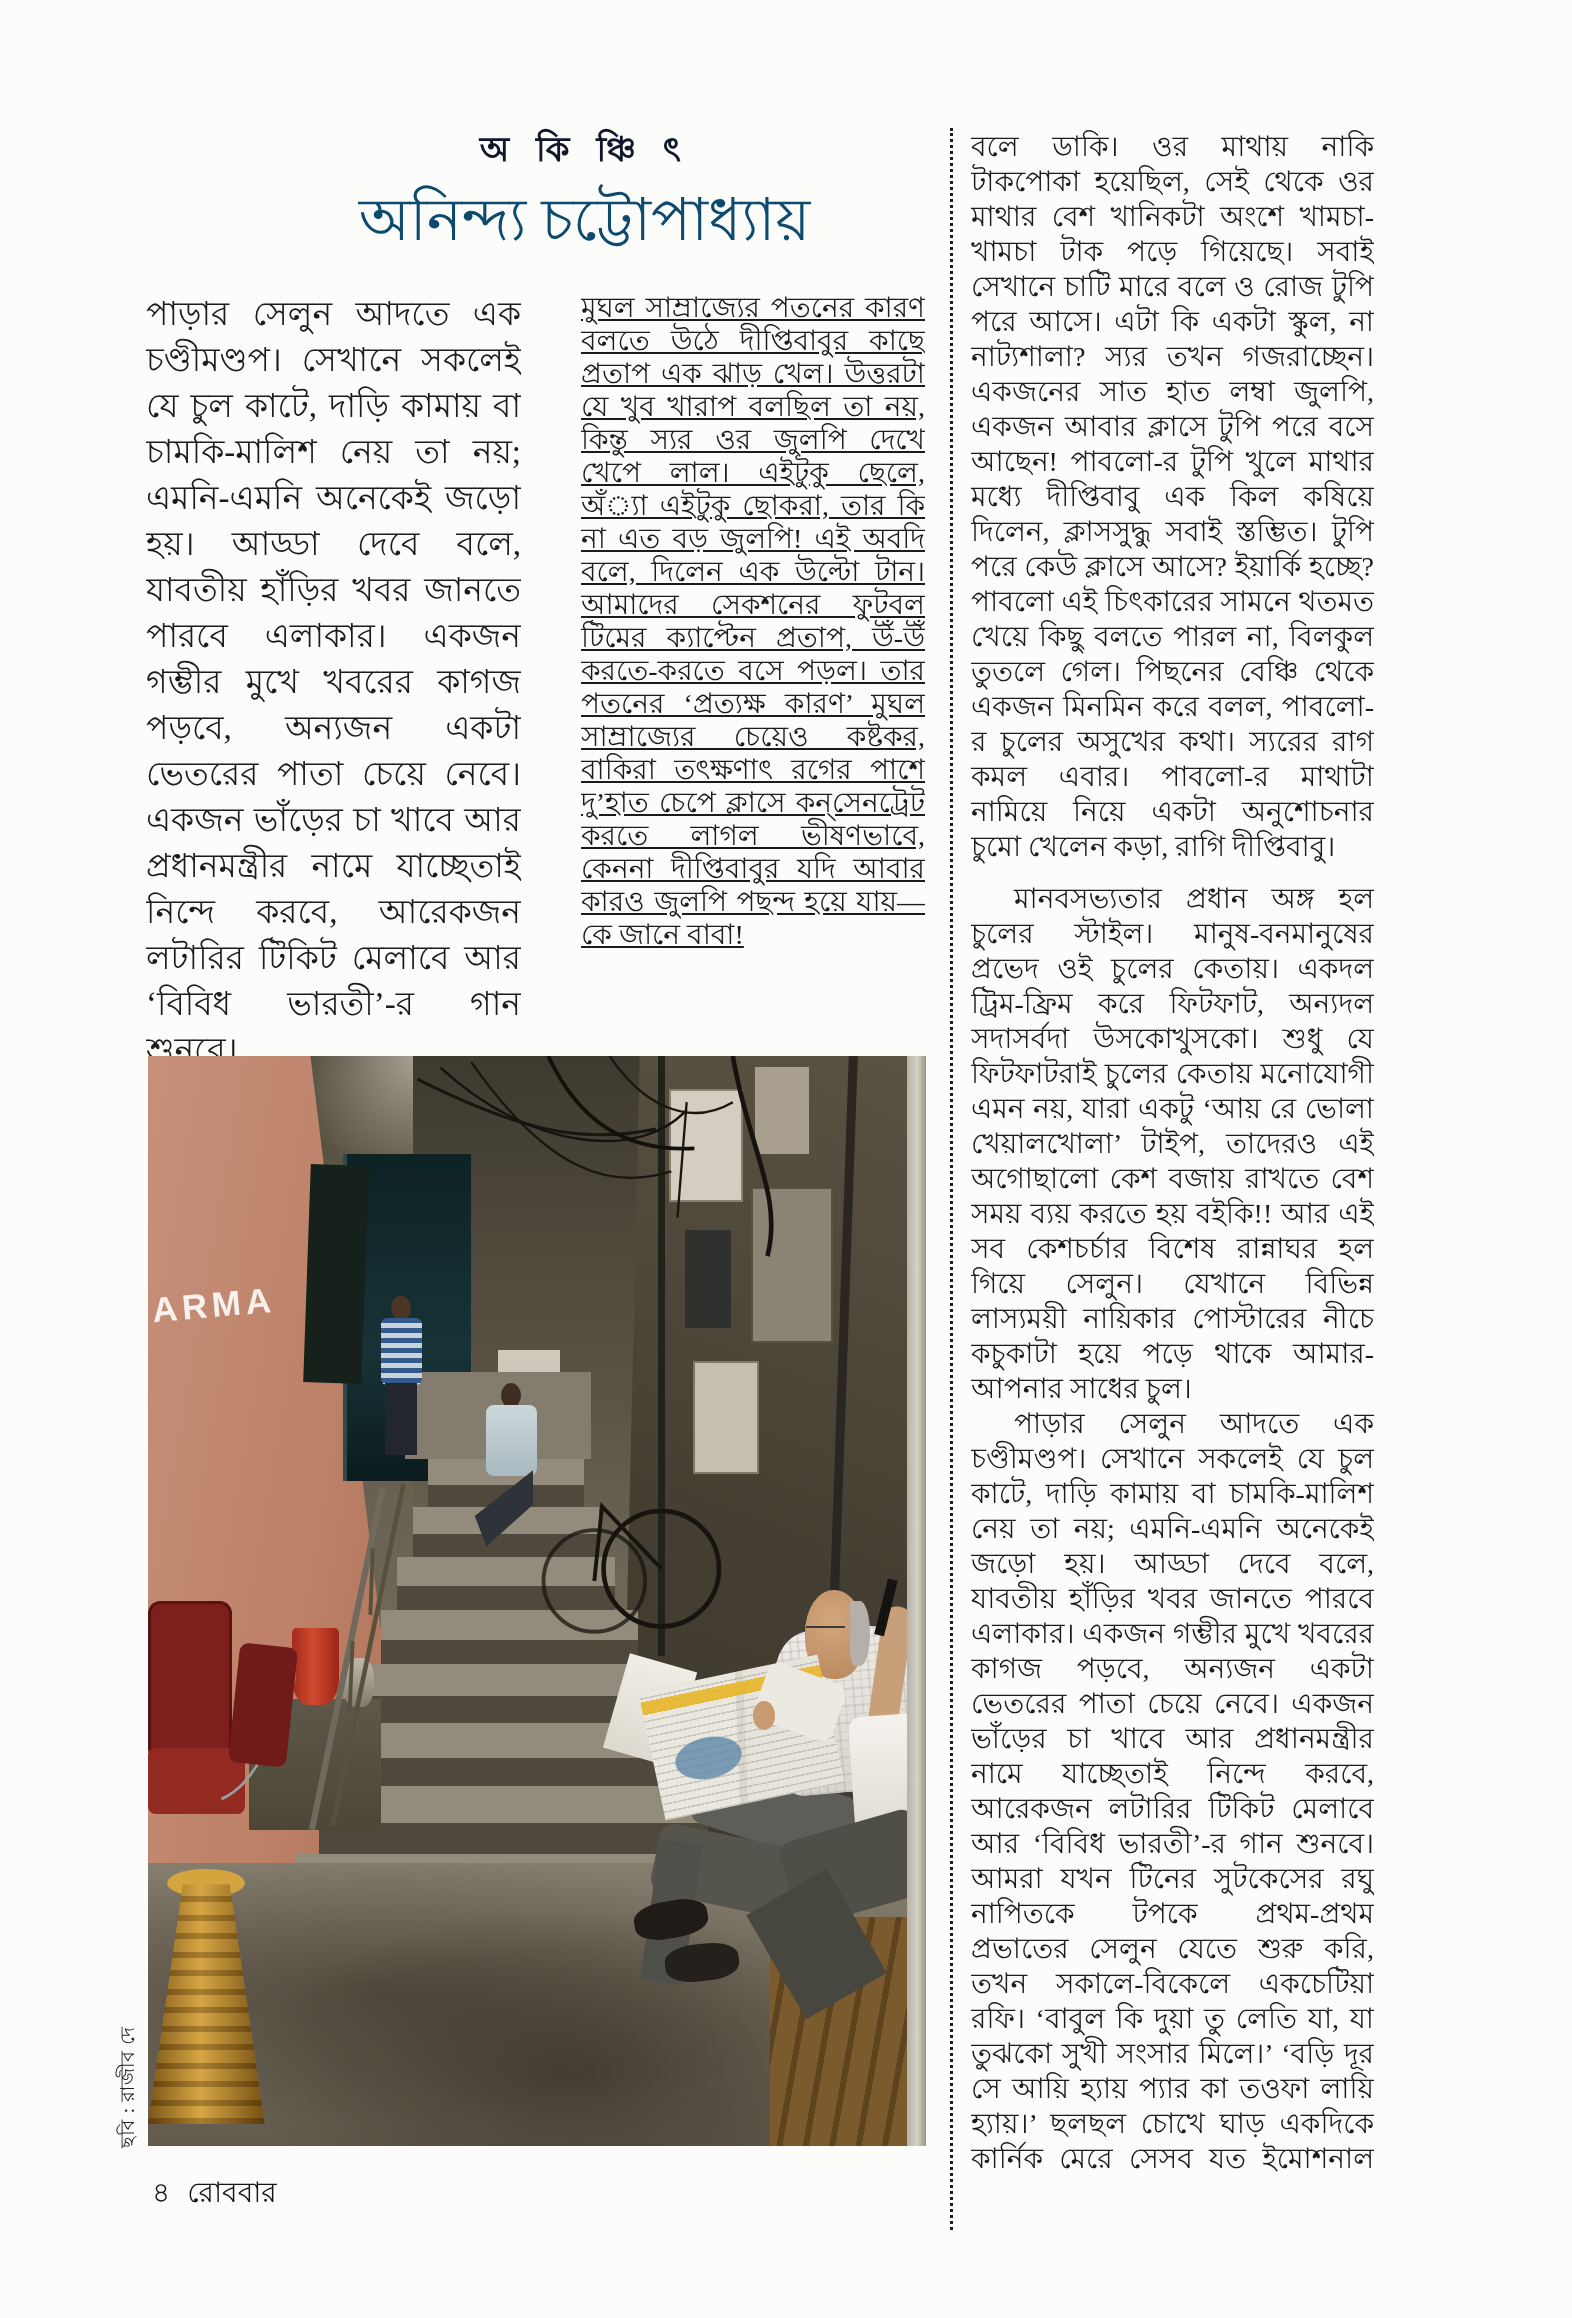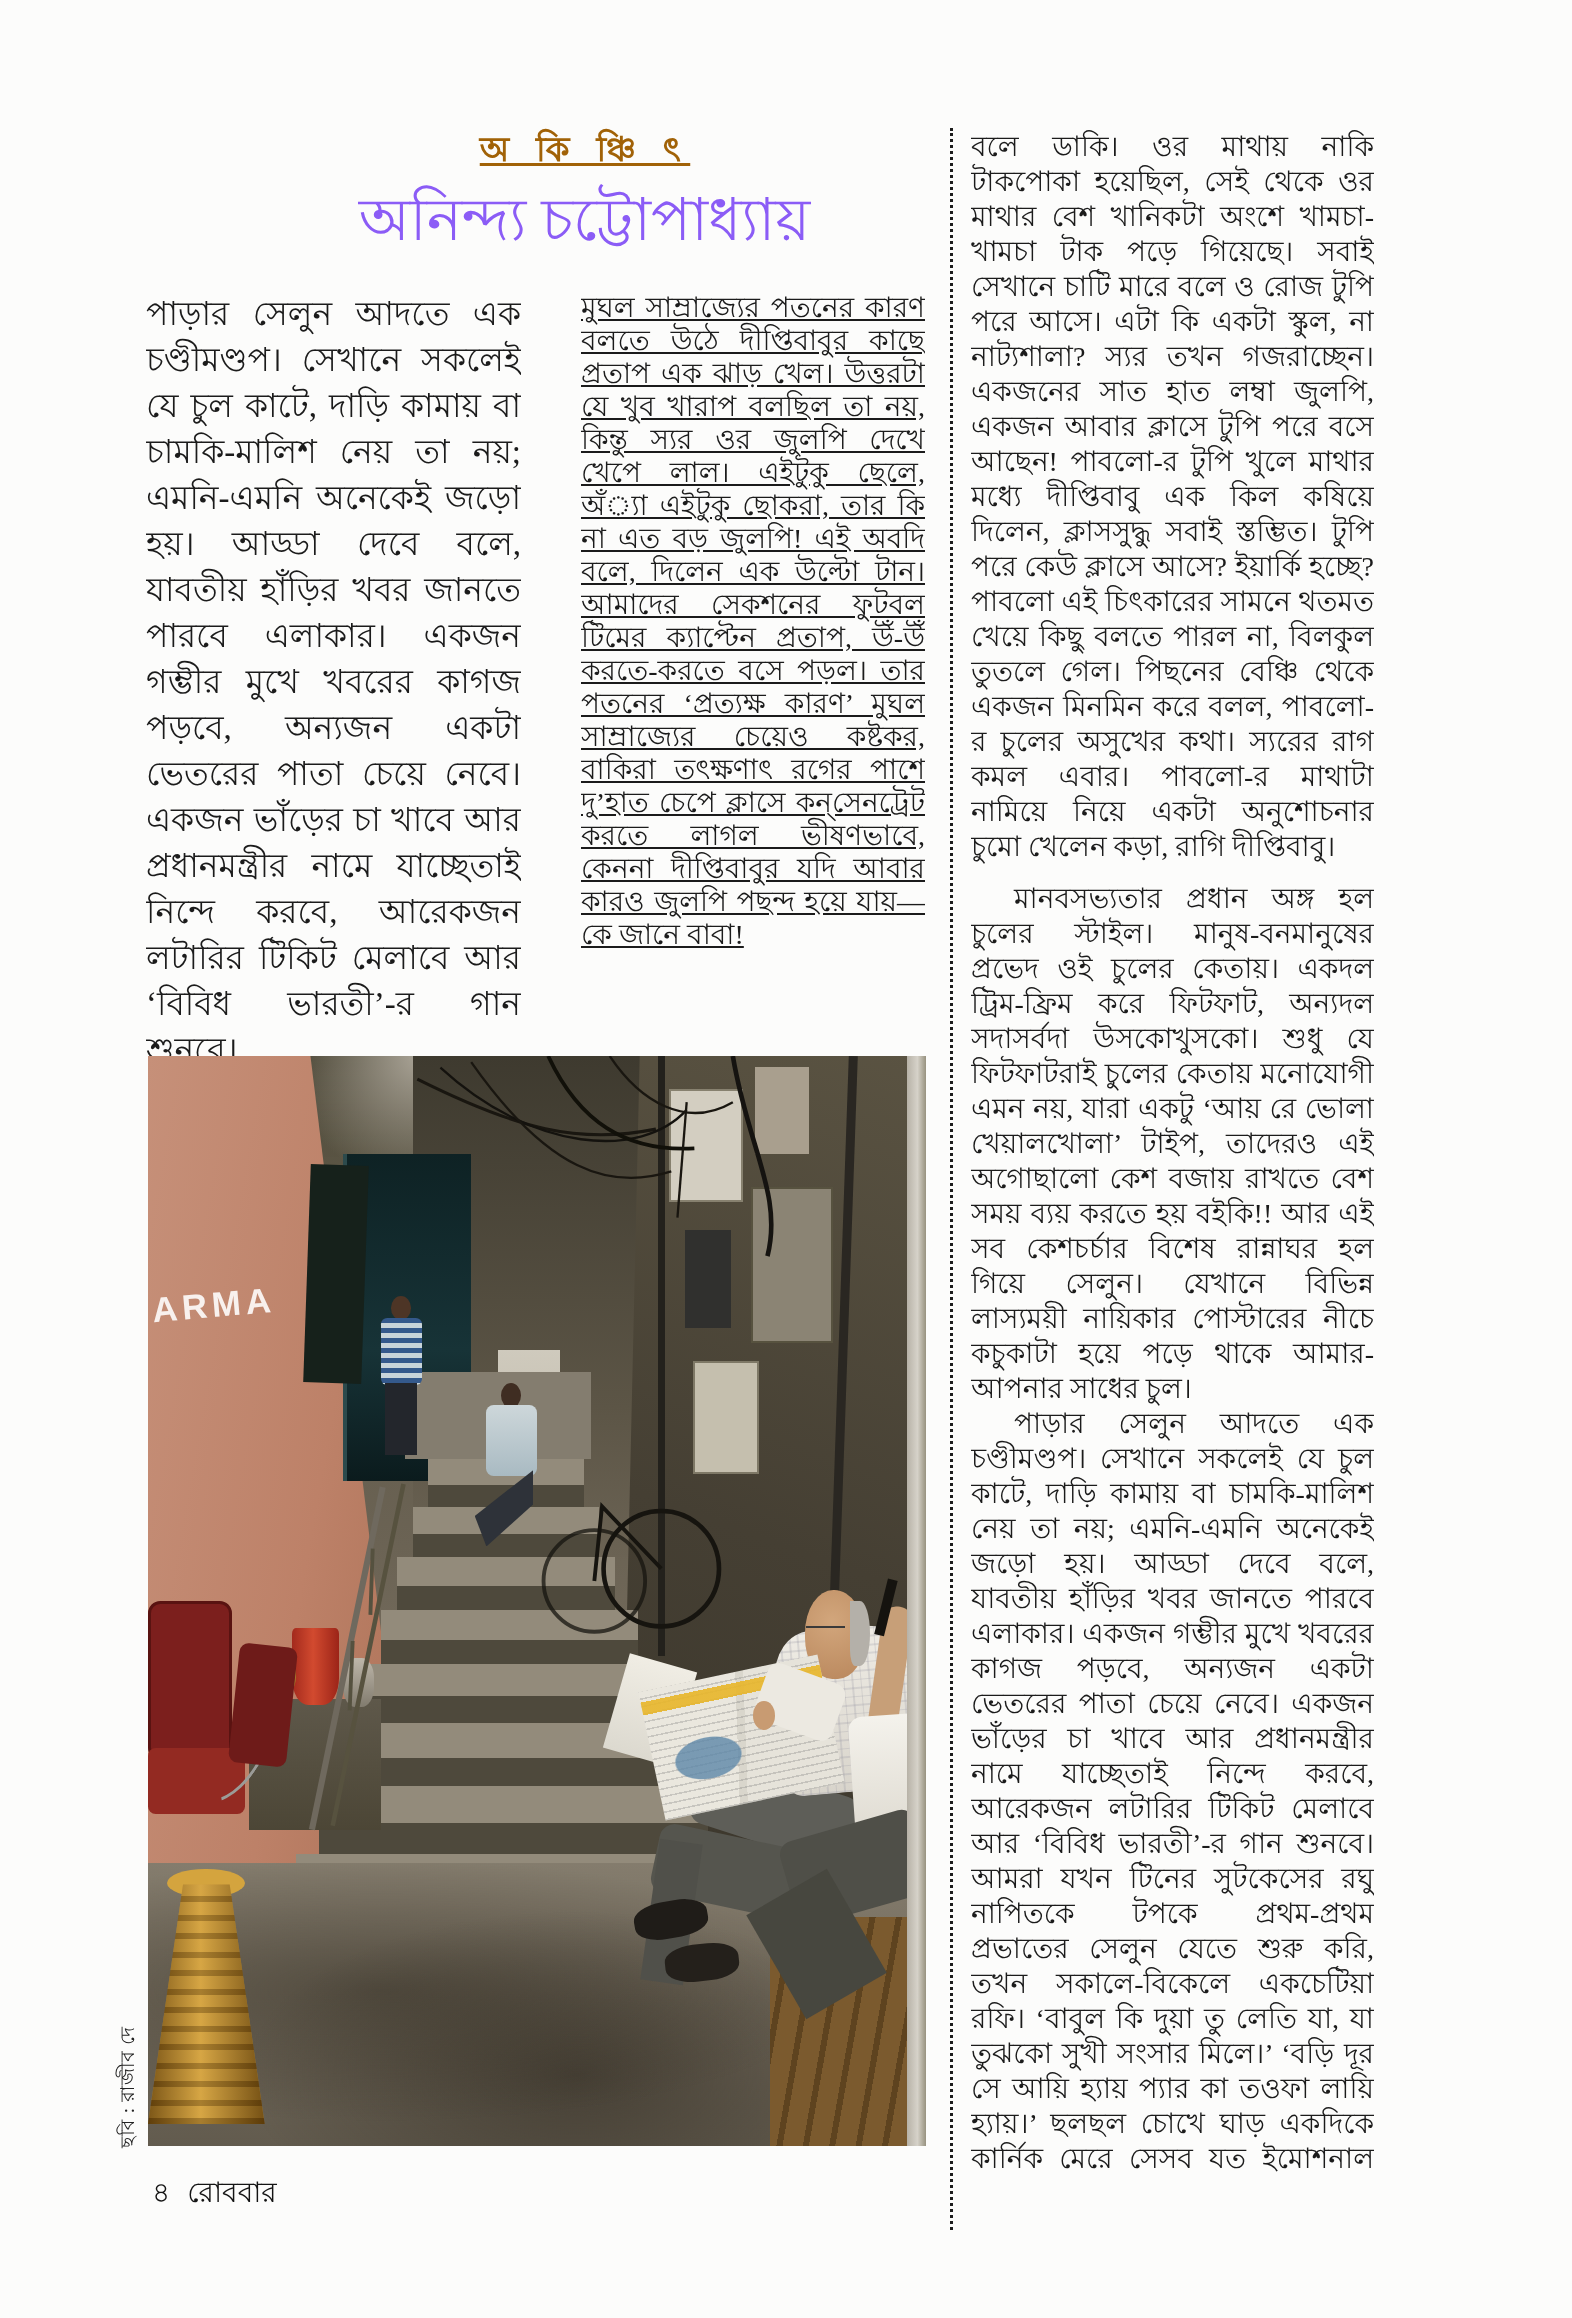--- a/index.html
+++ b/index.html
@@ -1,21 +1,21 @@
 <!DOCTYPE html>
 <html style="font-size:12.3px"><head>
 <meta charset="utf-8">
 <style>
   html,body{margin:0;padding:0;background:#ffffff;}
   .page{position:relative;width:1573px;height:2319px;background:#fcfcfb;overflow:hidden;
         font-family:"Liberation Serif","DejaVu Serif",serif;color:#1b1b1b;}
   .kicker{position:absolute;left:146px;top:123px;width:878px;text-align:center;
           font-size:34px;letter-spacing:9.2px;font-weight:bold;}
   .headline{position:absolute;left:115px;top:182px;width:939px;text-align:center;
-            font-size:59px;line-height:77px;font-weight:normal;color:#8b5cf6;}
+            font-size:59px;line-height:77px;font-weight:normal;color:#0c4a6e;}
   .col{position:absolute;text-align:justify;overflow:hidden;}
   .col p{margin:0;}
   .col1{left:146px;top:291px;width:375px;height:770px;font-size:33px;line-height:46px;}
   .col2{left:581px;top:291px;width:344px;height:716px;font-size:28px;line-height:33px;text-decoration:underline;}
   .col3{left:971px;top:129px;width:403px;height:2048px;font-size:28px;line-height:35px;}
   .col p.indent{text-indent:43px;}
   .col p.gap{margin-top:17px;}
   .vdivider{position:absolute;left:950px;top:128px;height:2102px;width:0;
             border-left:3.8px dotted #1c1c1c;}
   .footer{position:absolute;left:152px;top:2171px;display:flex;gap:17px;
@@ -138,21 +138,21 @@
   .m2-legs2{left:80%;top:76%;width:12%;height:11%;background:#47473f;transform:rotate(-30deg);}
   .ph-pillar{right:0;top:0;width:2.4%;height:100%;
              background:linear-gradient(90deg,#b7b2a7,#d6d2c9 55%,#97927f);}
   .ph-svg{left:0;top:0;width:100%;height:100%;}
 </style>
 </head>
 <body>
 
 <div class="page">
 
-  <div class="kicker" style="color:#a16207;text-decoration:underline;">অ কি ঞ্চি ৎ</div>
+  <div class="kicker" style="color:#0f172a;">অ কি ঞ্চি ৎ</div>
 
   <div class="headline">অনিন্দ্য চট্টোপাধ্যায়</div>
 
   <div class="col col1">
     <p>পাড়ার সেলুন আদতে এক চণ্ডীমণ্ডপ। সেখানে সকলেই যে চুল কাটে, দাড়ি কামায় বা চামকি-মালিশ নেয় তা নয়; এমনি-এমনি অনেকেই জড়ো হয়। আড্ডা দেবে বলে, যাবতীয় হাঁড়ির খবর জানতে পারবে এলাকার। একজন গম্ভীর মুখে খবরের কাগজ পড়বে, অন্যজন একটা ভেতরের পাতা চেয়ে নেবে। একজন ভাঁড়ের চা খাবে আর প্রধানমন্ত্রীর নামে যাচ্ছেতাই নিন্দে করবে, আরেকজন লটারির টিকিট মেলাবে আর ‘বিবিধ ভারতী’-র গান শুনবে।</p>
   </div>
 
   <div class="col col2">
     <p>মুঘল সাম্রাজ্যের পতনের কারণ বলতে উঠে দীপ্তিবাবুর কাছে প্রতাপ এক ঝাড় খেল। উত্তরটা যে খুব খারাপ বলছিল তা নয়, কিন্তু স্যর ওর জুলপি দেখে খেপে লাল। এইটুকু ছেলে, অঁ্যা এইটুকু ছোকরা, তার কি না এত বড় জুলপি! এই অবদি বলে, দিলেন এক উল্টো টান। আমাদের সেকশনের ফুটবল টিমের ক্যাপ্টেন প্রতাপ, উঁ-উঁ করতে-করতে বসে পড়ল। তার পতনের ‘প্রত্যক্ষ কারণ’ মুঘল সাম্রাজ্যের চেয়েও কষ্টকর, বাকিরা তৎক্ষণাৎ রগের পাশে দু’হাত চেপে ক্লাসে কন্‌সেনট্রেট করতে লাগল ভীষণভাবে, কেননা দীপ্তিবাবুর যদি আবার কারও জুলপি পছন্দ হয়ে যায়—কে জানে বাবা!</p>
   </div>

